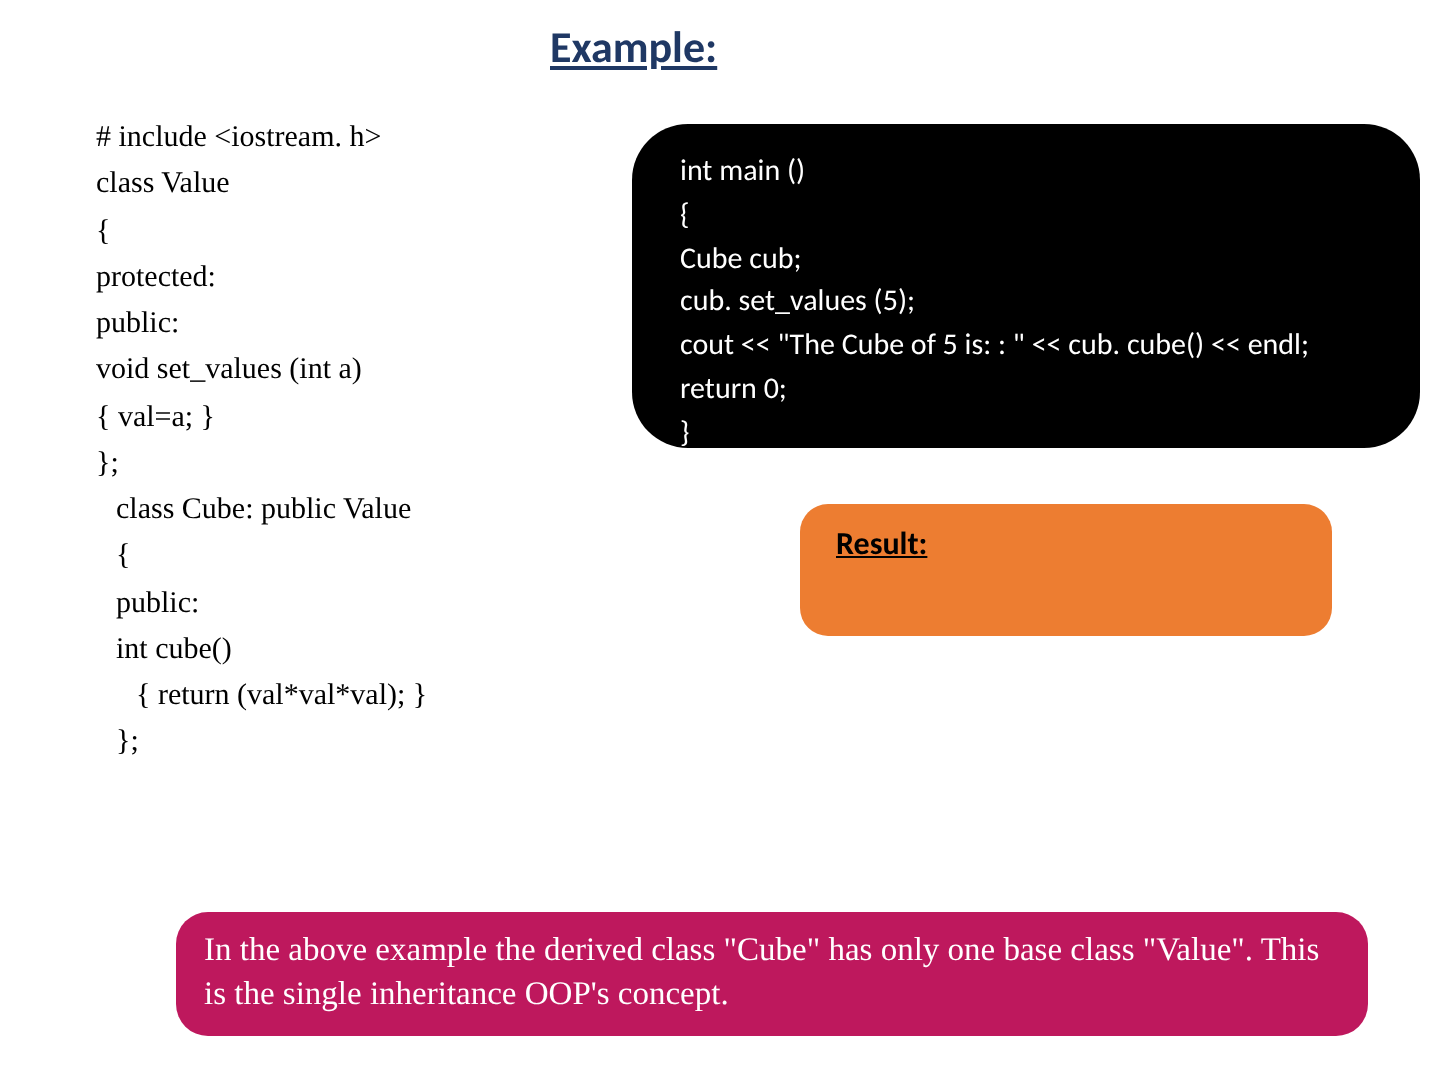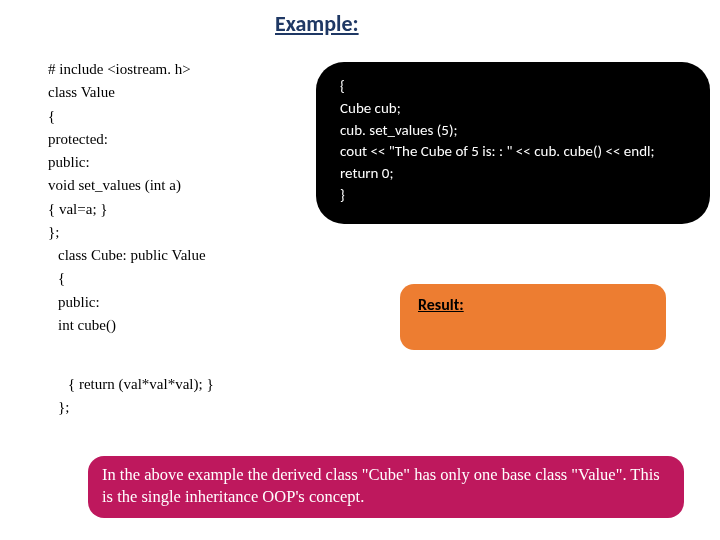--- a/index.html
+++ b/index.html
@@ -24,21 +24,21 @@
     position: absolute;
     left: 48px;
     top: 58px;
     width: 230px;
     color: #000;
     font-family: Liberation Serif, serif;
     font-size: 15px;
     line-height: 1.55;
   }
   .code-left .indent1 { padding-left: 10px; }
-  .code-left .indent2 { padding-left: 20px; margin-top: 36px; }
+  .code-left .indent2 { padding-left: 20px; }
   .main-block {
     position: absolute;
     left: 316px;
     top: 62px;
     width: 394px;
     height: 162px;
     background: #000;
     border-radius: 28px;
     padding: 14px 10px 10px 24px;
     color: #fff;
@@ -53,21 +53,20 @@
     width: 266px;
     height: 66px;
     background: #ed7d31;
     border-radius: 14px;
     padding: 10px 18px 10px 18px;
     color: #000;
     font-family: Calibri, "Segoe UI", Arial, sans-serif;
     font-size: 16px;
     font-weight: 700;
     line-height: 1.35;
-    margin-top: 32px;
   }
   .result-block .ul { text-decoration: underline; }
   .explain-block {
     position: absolute;
     left: 88px;
     top: 456px;
     width: 596px;
     height: 62px;
     background: #be185d;
     border-radius: 16px;
@@ -94,20 +93,21 @@
   <div>};</div>
   <div class="indent1">class Cube: public Value</div>
   <div class="indent1">{</div>
   <div class="indent1"> public:</div>
   <div class="indent1"> int cube()</div>
   <div class="indent2">{ return (val*val*val);  }</div>
   <div class="indent1">};</div>
 </div>
 
 <div class="main-block">
+  <div>int main ()</div>
   <div>{</div>
   <div>Cube cub;</div>
   <div>cub. set_values (5);</div>
   <div>cout &lt;&lt; "The Cube of 5 is: : " &lt;&lt; cub. cube() &lt;&lt; endl;</div>
   <div> return 0;</div>
   <div>}</div>
 </div>
 
 <div class="result-block">
   <span class="ul">Result:</span><br>

